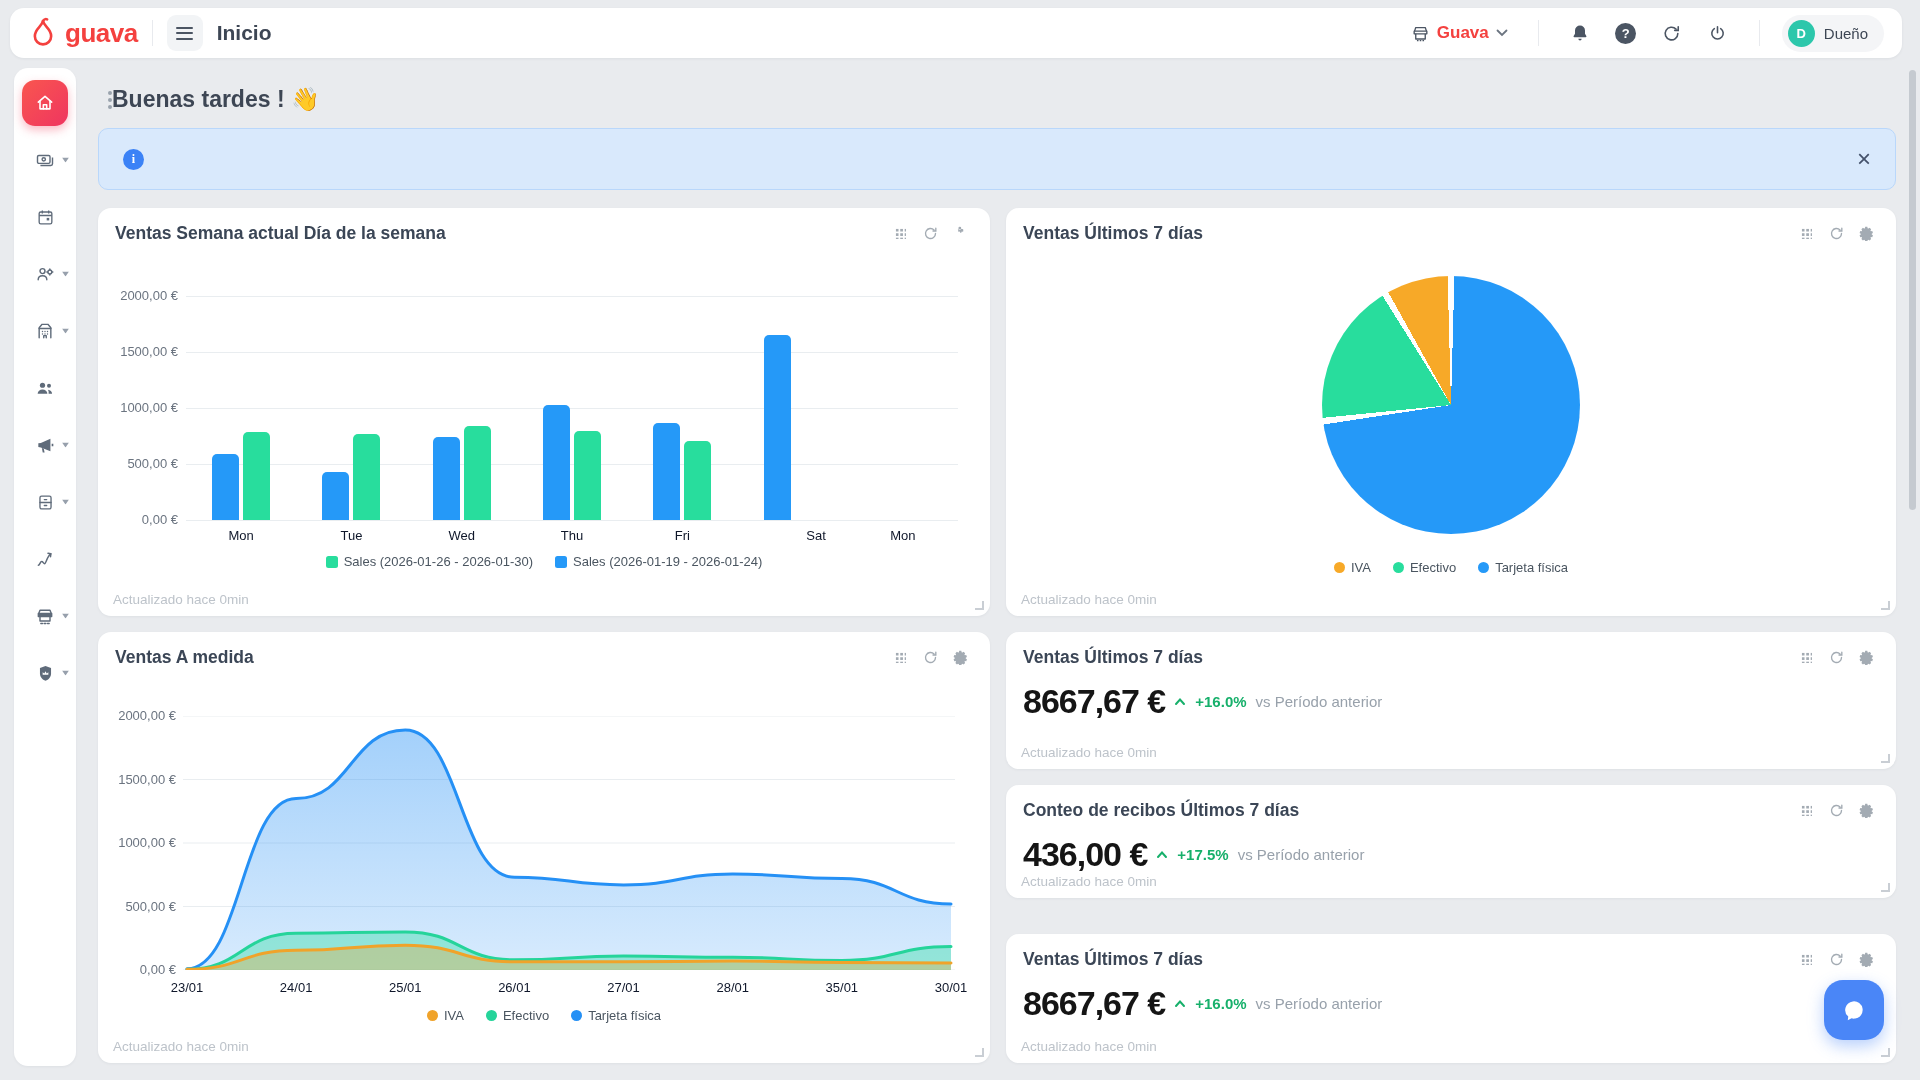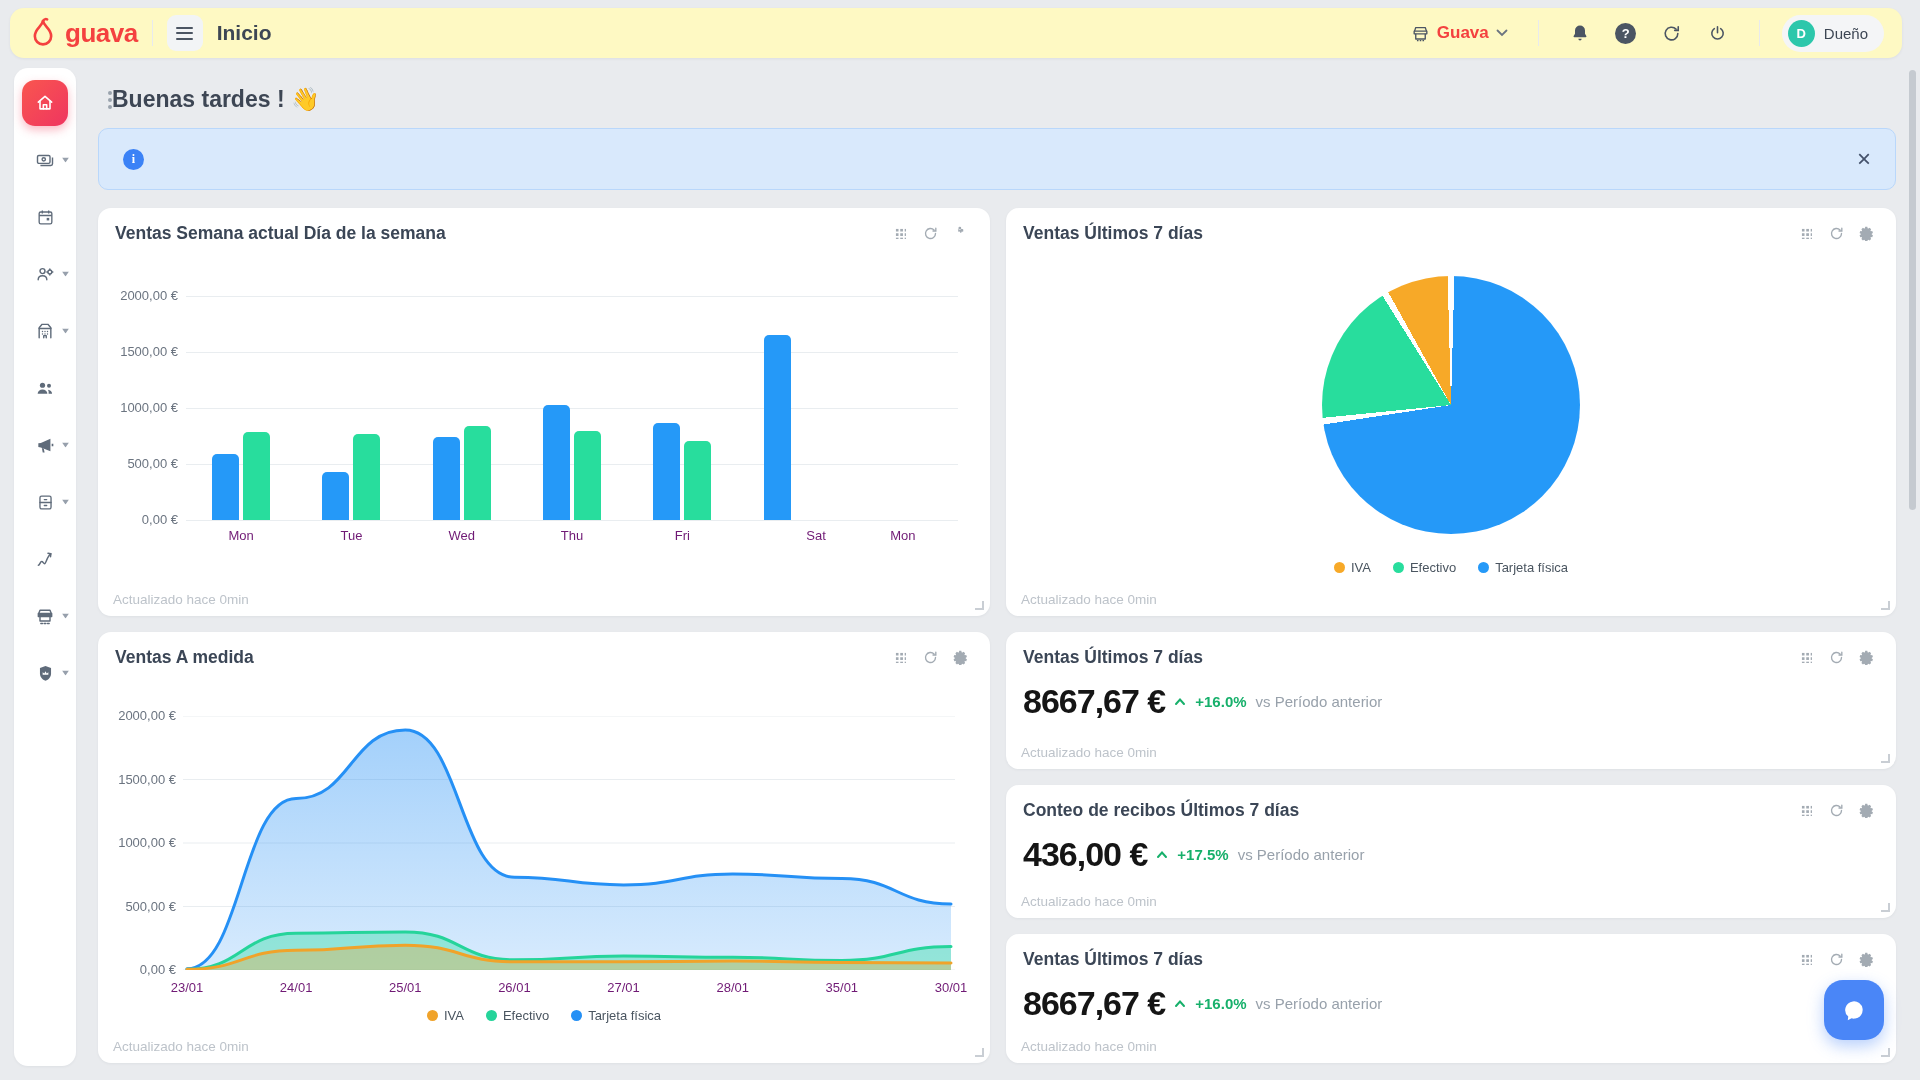--- a/index.html
+++ b/index.html
@@ -8,21 +8,21 @@
     background:#e9ebee;
     font-family:"Liberation Sans", sans-serif;
     position:relative; overflow:hidden;
     color:#3b4656;
   }
   .abs { position:absolute; }
 
   
   #navbar {
     left:10px; top:8px; width:1892px; height:50px;
-    background:#fef9c3; border-radius:14px;
+    background:#ffffff; border-radius:14px;
     box-shadow:0 1px 3px rgba(20,30,50,.06);
     display:flex; align-items:center; padding:0 18px;
   }
   .brand { display:flex; align-items:center; gap:7px; }
   .brand-text { font-size:26px; font-weight:800; color:#f4413f; letter-spacing:-0.5px; }
   .nav-divider { width:1px; height:26px; background:#e8eaee; margin:0 14px; }
   .hamburger-btn { width:36px; height:36px; border-radius:9px; background:#f2f4f6; border:none;
     display:flex; align-items:center; justify-content:center; cursor:pointer; }
   .hamburger-btn .bars { width:17px; height:13px; display:flex; flex-direction:column; justify-content:space-between; }
   .hamburger-btn .bars i { display:block; height:2px; background:#4b5563; border-radius:2px; }
@@ -74,21 +74,21 @@
   .card-tools { position:absolute; right:22px; top:17px; display:flex; align-items:center; gap:14px; }
   .tool-btn { background:none; border:none; cursor:pointer; color:#a3abb3; display:flex; align-items:center; justify-content:center; width:16px; height:16px; }
   .grip { width:11px; height:11px;
     background:radial-gradient(circle,#a3abb3 1.3px,transparent 1.5px); background-size:4.4px 4.4px; }
   .card-updated { position:absolute; left:15px; bottom:9px; font-size:13.5px; color:#bdc3ca; }
   .resize-handle { position:absolute; right:6px; bottom:6px; width:9px; height:9px;
     border-right:2px solid #c9ced4; border-bottom:2px solid #c9ced4; cursor:nwse-resize; }
 
   
   .ylabel { position:absolute; width:78px; text-align:right; font-size:13px; color:#6b7480; }
-  .xlabel { position:absolute; width:70px; text-align:center; font-size:13px; color:#701a75; }
+  .xlabel { position:absolute; width:70px; text-align:center; font-size:13px; color:#0f172a; }
   .gridline { position:absolute; left:0; width:100%; height:1px; background:#e9edf0; }
   .legend-row { position:absolute; left:0; width:100%; display:flex; justify-content:center; gap:22px; }
   .legend-item { display:flex; align-items:center; gap:6px; font-size:13px; color:#4a5560; }
   .legend-swatch { width:12px; height:12px; border-radius:2.5px; }
   .legend-dot { width:11px; height:11px; border-radius:50%; }
 
   #bar-plot { position:absolute; left:88px; top:88px; width:772px; height:224px; }
   .bar { position:absolute; bottom:0; width:27px; border-radius:5px 5px 0 0; }
 
   #pie { position:absolute; left:316px; top:68px; width:258px; height:258px; border-radius:50%; }
@@ -385,20 +385,30 @@
       <div class="bar" style="left: 577.571px; height: 184.8px; background: rgb(37, 153, 248);"></div>
     </div>
   <div id="bar-xlabels">
       <div class="xlabel" style="left: 108.143px; top: 320px;">Mon</div>
       <div class="xlabel" style="left: 218.429px; top: 320px;">Tue</div>
       <div class="xlabel" style="left: 328.714px; top: 320px;">Wed</div>
       <div class="xlabel" style="left: 439px; top: 320px;">Thu</div>
       <div class="xlabel" style="left: 549.286px; top: 320px;">Fri</div>
       <div class="xlabel" style="left: 683px; top: 320px;">Sat</div>
       <div class="xlabel" style="left: 769.857px; top: 320px;">Mon</div>
+    </div>
+  <div class="legend-row" style="top:346px;" id="bar-legend">
+      <span class="legend-item">
+        <span class="legend-swatch" style="background:#28dd9d"></span>
+        <span>Sales (2026-01-26 - 2026-01-30)</span>
+      </span>
+      <span class="legend-item">
+        <span class="legend-swatch" style="background:#2599f8"></span>
+        <span>Sales (2026-01-19 - 2026-01-24)</span>
+      </span>
     </div>
 
   <div class="card-updated">Actualizado hace 0min</div>
   <div class="resize-handle"></div>
 </section>
 
 <section class="card" style="left:1006px; top:208px; width:890px; height:408px;">
   <h2 class="card-title">Ventas Últimos 7 días</h2>
   <div class="card-tools">
     <button class="tool-btn">
@@ -538,21 +548,21 @@
           <polyline points="2,7 6,2.5 10,7"></polyline>
         </svg>
       </span>
     <span class="kpi-delta">+16.0%</span>
     <span class="kpi-compare">vs Período anterior</span>
   </div>
   <div class="card-updated">Actualizado hace 0min</div>
   <div class="resize-handle"></div>
 </section>
 
-<section class="card" style="left:1006px; top:785px; width:890px; height:133px;">
+<section class="card" style="left:1006px; top:785px; width:890px; height:113px;">
   <h2 class="card-title">Conteo de recibos Últimos 7 días</h2>
   <div class="card-tools">
     <button class="tool-btn">
         <span class="grip"></span>
       </button>
     <button class="tool-btn">
       <svg width="15" height="15" viewBox="0 0 24 24" fill="none" stroke="currentColor" stroke-width="2.2" stroke-linecap="round">
           <path d="M20 12a8 8 0 1 1-2.3-5.6"></path>
           <polyline points="20.5,3.5 20.5,8 16,8"></polyline>
         </svg>

